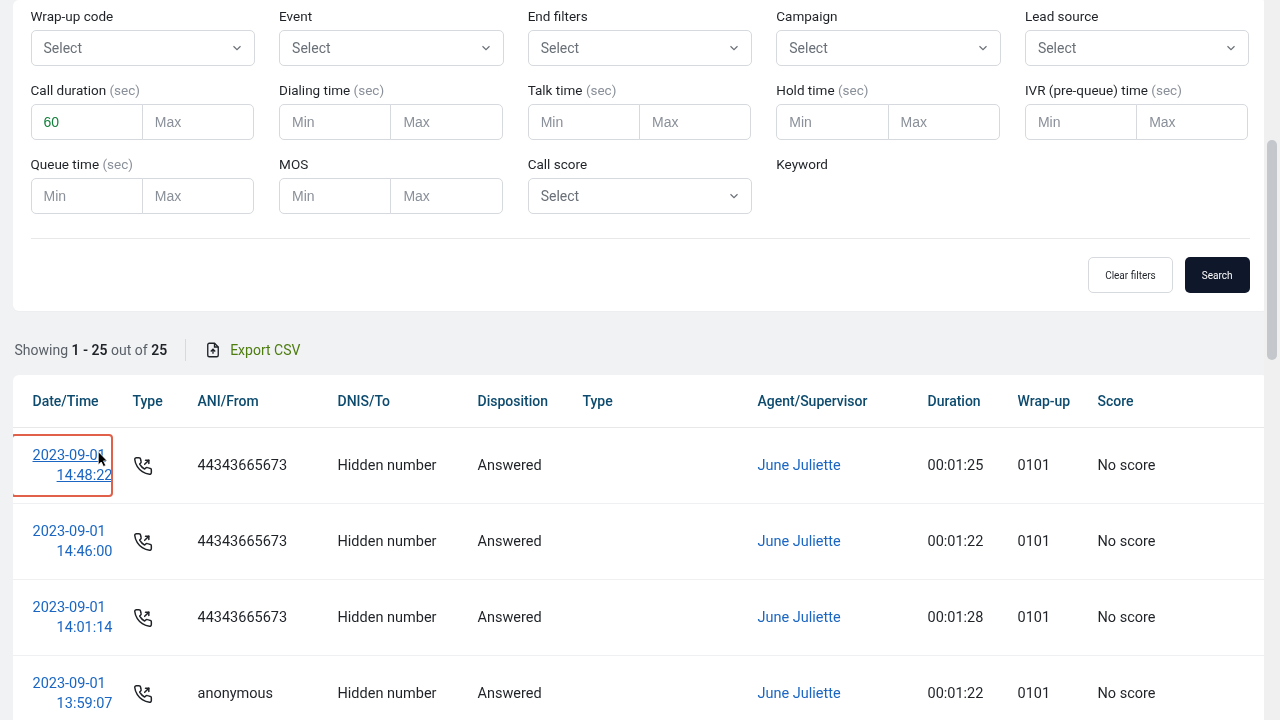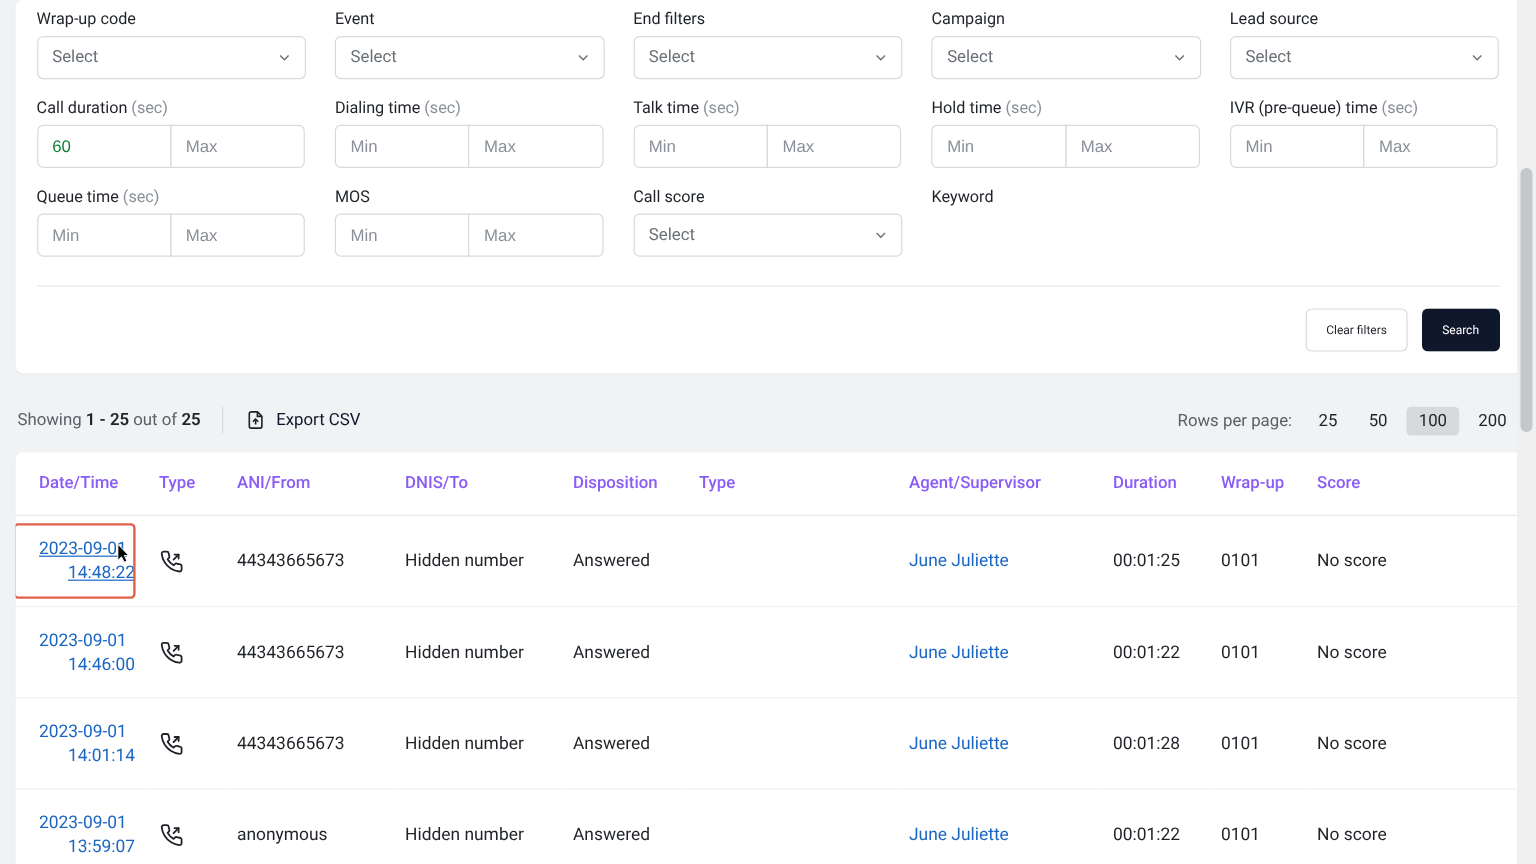--- a/index.html
+++ b/index.html
@@ -153,21 +153,21 @@
   .results-left strong { color: #1f2328; font-weight: 600; }
   .vsep {
     width: 1px;
     height: 22px;
     background: #d6d9dd;
   }
   .export-link {
     display: flex;
     align-items: center;
     gap: 8px;
-    color: #0f172a;
+    color: #4d7c0f;
     cursor: pointer;
   }
   .results-right {
     display: flex;
     align-items: center;
     gap: 12px;
     color: #5a6068;
   }
   .page-sizes {
     display: flex;
@@ -189,21 +189,21 @@
     box-shadow: 0 1px 1px rgba(0,0,0,0.02);
   }
   table.data {
     width: 100%;
     border-collapse: collapse;
   }
   table.data thead th {
     text-align: left;
     font-weight: 500;
     font-size: 14px;
-    color: #8b5cf6;
+    color: #0c4a6e;
     padding: 18px 10px;
     border-bottom: 1px solid #e7e8ea;
   }
   table.data thead th:first-child { padding-left: 20px; }
   table.data tbody td {
     padding: 18px 10px;
     border-bottom: 1px solid #eef0f1;
     vertical-align: middle;
     font-size: 14.5px;
     color: #1f2328;
@@ -392,29 +392,20 @@
       <span class="vsep"></span>
       <span class="export-link">
         <svg width="18" height="18" viewBox="0 0 24 24" fill="none" stroke="#1f2328" stroke-width="1.8">
             <path d="M14 3v5h5"></path>
             <path d="M14 3H7a2 2 0 0 0-2 2v14a2 2 0 0 0 2 2h10a2 2 0 0 0 2-2V8l-5-5z"></path>
             <path d="M12 11v6"></path>
             <path d="M9 14l3-3 3 3"></path>
           </svg>
         <span>Export CSV</span>
       </span>
-    </div>
-    <div class="results-right">
-      <span>Rows per page:</span>
-      <div class="page-sizes" id="page-sizes">
-          <div class="size-opt">25</div>
-          <div class="size-opt">50</div>
-          <div class="size-opt active">100</div>
-          <div class="size-opt">200</div>
-        </div>
     </div>
   </div>
 
   <div class="table-panel">
     <table class="data">
       <colgroup>
         <col style="width:110px">
           <col style="width:65px">
           <col style="width:140px">
           <col style="width:140px">

